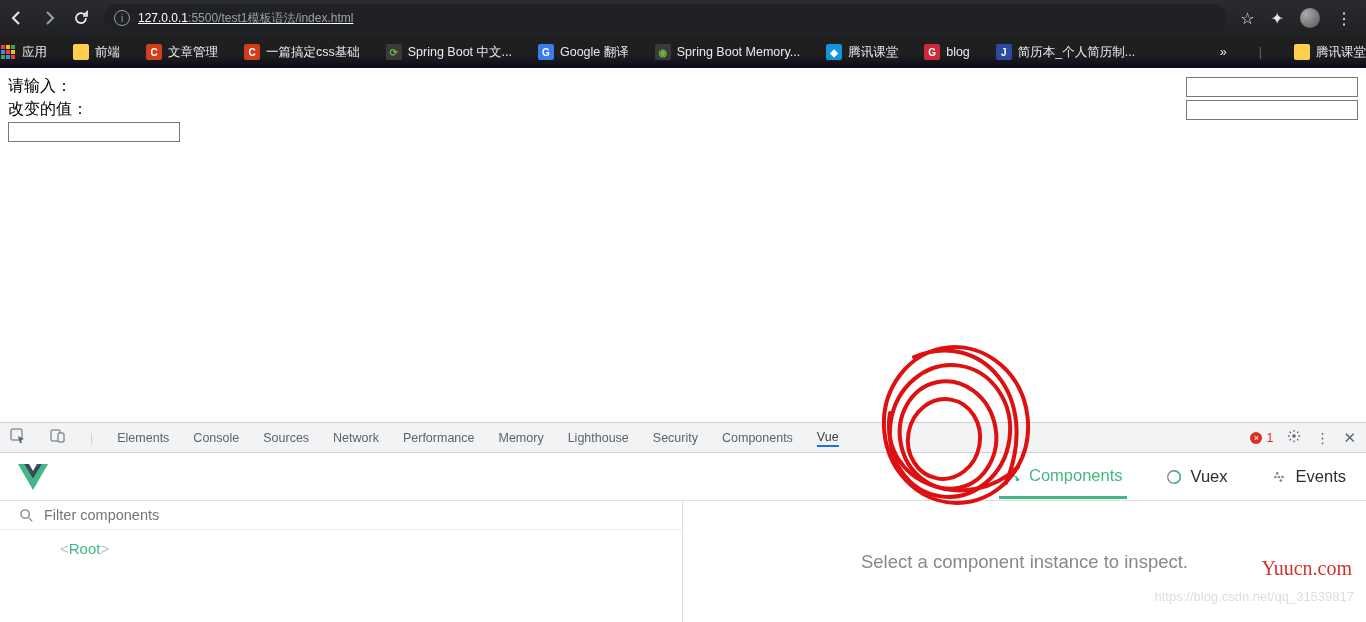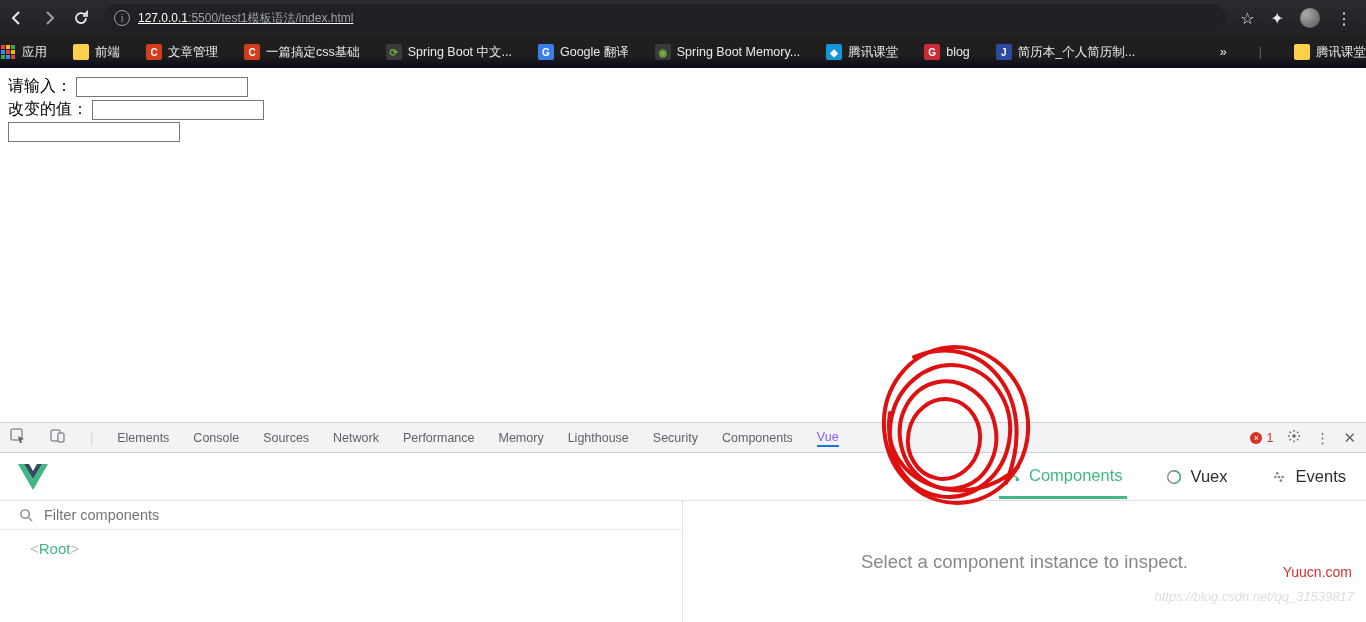--- a/index.html
+++ b/index.html
@@ -20,53 +20,53 @@
     .avatar { width: 20px; height: 20px; border-radius: 50%; background: radial-gradient(circle at 30% 30%, #aaa, #555); }
     .kebab { color: #e8eaed; font-size: 16px; }
 
     .bookmarks { display: flex; align-items: center; height: 32px; background: linear-gradient(#1f1f1f 60%, #0b0b18); padding: 0 0; gap: 26px; font-size: 12.5px; color: #e8eaed; }
     .bm-item { display: flex; align-items: center; gap: 6px; cursor: pointer; white-space: nowrap; }
     .bm-ico { width: 16px; height: 16px; border-radius: 2px; display: flex; align-items: center; justify-content: center; font-size: 10px; font-weight: bold; }
     .bm-spacer { flex: 1; }
 
     
     .page { background: #fff; color: #000; font-size: 16px; padding: 8px; font-family: "SimSun","宋体",serif; }
-    .row { display: flex; align-items: center; margin-bottom: 2px; }
+    .row { display: flex; align-items: center; margin-bottom: 2px; justify-content: space-between; }
     .row input { border: 1px solid #767676; height: 20px; width: 172px; background: #fff; }
     .row label { margin-right: 4px; }
 
     
     .devtools { position: absolute; left: 0; right: 0; bottom: 0; height: 200px; background: #fff; border-top: 1px solid #d0d0d0; }
     .dt-tabs { display: flex; align-items: center; height: 30px; border-bottom: 1px solid #d0d0d0; background: #f1f3f4; font-size: 12.5px; color: #5f6368; padding: 0 10px; gap: 24px; }
     .dt-tab { cursor: pointer; height: 18px; display: flex; align-items: center; }
-    .dt-tab.active { color: #8b5cf6; border-bottom: 2px solid #1a73e8; }
+    .dt-tab.active { color: #404040; border-bottom: 2px solid #1a73e8; }
     .dt-right { margin-left: auto; display: flex; align-items: center; gap: 14px; color: #5f6368; }
     .err-badge { color: #d93025; display: flex; align-items: center; gap: 4px; }
     .err-circle { width: 12px; height: 12px; border-radius: 50%; background: #d93025; color: #fff; font-size: 9px; display: flex; align-items: center; justify-content: center; }
 
     .vue-header { display: flex; align-items: center; height: 48px; padding: 0 16px 0 18px; border-bottom: 1px solid #e0e0e0; }
     .vue-logo { width: 30px; height: 28px; position: relative; }
     .vue-ready { color: #41b883; font-size: 17px; margin-left: 14px; }
     .vue-tabs { margin-left: auto; display: flex; gap: 34px; align-items: center; font-size: 16.5px; color: #2e2e2e; }
     .vue-t { display: flex; align-items: center; gap: 8px; cursor: pointer; padding: 11px 4px; }
     .vue-t.active { color: #41b883; border-bottom: 3px solid #41b883; }
     .vue-t .ic { width: 18px; height: 18px; }
     .refresh-ic { color: #888; }
 
     .vue-body { display: flex; height: calc(100% - 78px); }
     .left-pane { width: 50%; border-right: 1px solid #e0e0e0; }
     .filter-row { display: flex; align-items: center; padding: 6px 19px; border-bottom: 1px solid #ececec; gap: 10px; color: #888; }
     .filter-row input { border: none; outline: none; font-size: 14.5px; flex: 1; color: #333; }
     .tree { padding: 10px 30px; }
-    .root-node { color: #41b883; font-size: 15px; }
+    .root-node { color: #41b883; font-size: 15px; margin-left: 30px; }
     .root-node .br { color: #bbb; }
     .right-pane { flex: 1; display: flex; flex-direction: column; align-items: center; justify-content: center; color: #888; font-size: 18.5px; position: relative; }
-    .hint-url { position: absolute; bottom: 18px; right: 12px; color: #ddd; font-size: 13px; font-style: italic; }
-
-    .watermark { position: absolute; right: 14px; bottom: 42px; color: #d2322d; font-size: 14px; font-family: Liberation Sans, sans-serif; z-index: 20; }
+    .hint-url { position: absolute; bottom: 18px; right: 12px; color: #ddd; font-size: 13px; }
+
+    .watermark { position: absolute; right: 14px; bottom: 42px; color: #d2322d; font-size: 20px; font-family: Liberation Serif, serif; z-index: 20; }
 
     .scribble { position: absolute; pointer-events: none; z-index: 15; }
   </style>
 </head>
 <body>
 
 <div class="browser-chrome">
   <div class="addr-bar">
     <div class="nav-btn active">
       <svg width="16" height="16" viewBox="0 0 16 16">

